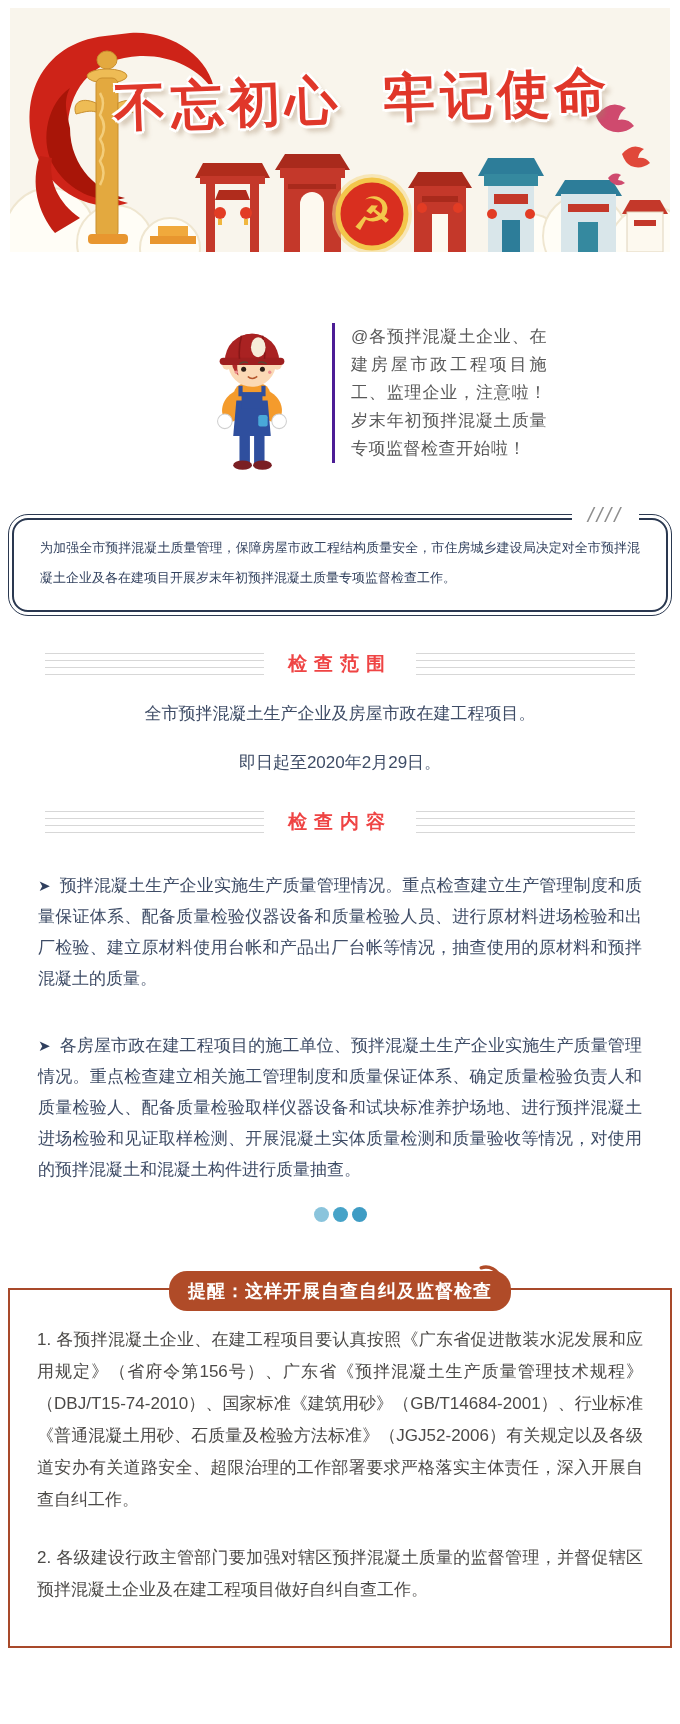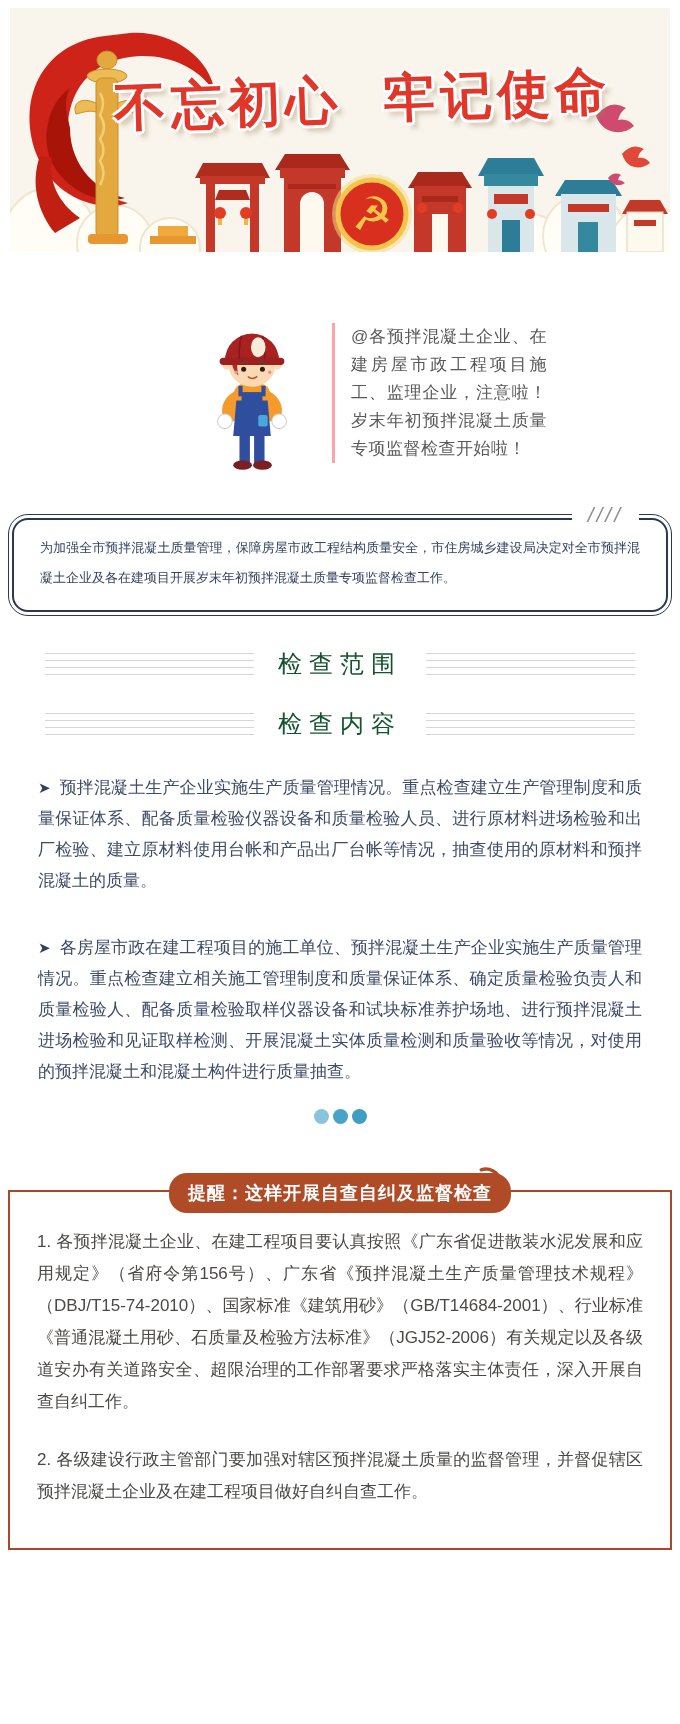--- a/index.html
+++ b/index.html
@@ -19,21 +19,21 @@
     font-size:52px;font-weight:bold;color:#e0372a;
     letter-spacing:5px;word-spacing:22px;white-space:nowrap;
     transform:rotate(-2deg);
     text-shadow:-2px -2px 0 #fff,2px -2px 0 #fff,-2px 2px 0 #fff,2px 2px 0 #fff,
       3px 0 0 #fff,0 3px 0 #fff,5px 6px 5px rgba(160,130,100,.45);
   }
   
   .callout{display:flex;align-items:flex-start;margin:54px 40px 0 204px;}
   .callout .worker{flex:0 0 auto;}
   .callout-text{
-    margin-left:32px;padding-left:16px;border-left:3px solid #fca5a5;
+    margin-left:32px;padding-left:16px;border-left:3px solid #4c1d95;
     width:196px;font-size:17px;line-height:28px;color:#595959;
     text-align:justify;letter-spacing:0.5px;
   }
   
   .intro-box{
     position:relative;margin:34px 8px 0;
     border:1px solid #2a3850;border-radius:20px;padding:3px;
   }
   .intro-inner{
     border:2px solid #2a3850;border-radius:16px;
@@ -47,21 +47,21 @@
     padding:0 16px;height:30px;line-height:30px;
     color:#8d8d8d;font-size:21px;font-style:italic;letter-spacing:3px;
   }
   
   .section-head{display:flex;align-items:center;margin:36px 45px 0;height:24px;}
   .staff{
     flex:1;height:22px;
     background:repeating-linear-gradient(to bottom,#d7d7d7 0,#d7d7d7 1px,transparent 1px,transparent 7px);
   }
   .section-title{
-    margin:0 24px;font-size:24px;font-weight:normal;color:#14532d;
+    margin:0 24px;font-size:19px;font-weight:bold;color:#ef4444;
     letter-spacing:7px;white-space:nowrap;
   }
   .section-body{margin:26px 40px 0;text-align:center;font-size:17px;color:#3e4c66;}
   
   .para{margin:36px 38px 0;font-size:17px;line-height:31px;text-align:justify;color:#3e4c66;}
   .bullet{color:#2f3f5e;margin-right:9px;font-size:15px;}
   
   .dots{margin:22px 0 0;text-align:center;line-height:15px;}
   .dots i{display:inline-block;width:15px;height:15px;border-radius:50%;margin:0 2px;}
   .dot-1{background:#8ac4dc;}
@@ -235,21 +235,23 @@
     <div class="intro-inner">
       <p>为加强全市预拌混凝土质量管理，保障房屋市政工程结构质量安全，市住房城乡建设局决定对全市预拌混凝土企业及各在建项目开展岁末年初预拌混凝土质量专项监督检查工作。</p>
     </div>
   </div>
 
   <div class="section-head">
     <span class="staff"></span>
     <span class="section-title">检查范围</span>
     <span class="staff"></span>
   </div>
-
+  <p class="section-body">全市预拌混凝土生产企业及房屋市政在建工程项目。</p>
+
+  <p class="section-body">即日起至2020年2月29日。</p>
 
   <div class="section-head">
     <span class="staff"></span>
     <span class="section-title">检查内容</span>
     <span class="staff"></span>
   </div>
 
   <p class="para"><span class="bullet">➤</span><span>预拌混凝土生产企业实施生产质量管理情况。重点检查建立生产管理制度和质量保证体系、配备质量检验仪器设备和质量检验人员、进行原材料进场检验和出厂检验、建立原材料使用台帐和产品出厂台帐等情况，抽查使用的原材料和预拌混凝土的质量。</span></p>
 
   <p class="para"><span class="bullet">➤</span><span>各房屋市政在建工程项目的施工单位、预拌混凝土生产企业实施生产质量管理情况。重点检查建立相关施工管理制度和质量保证体系、确定质量检验负责人和质量检验人、配备质量检验取样仪器设备和试块标准养护场地、进行预拌混凝土进场检验和见证取样检测、开展混凝土实体质量检测和质量验收等情况，对使用的预拌混凝土和混凝土构件进行质量抽查。</span></p>

